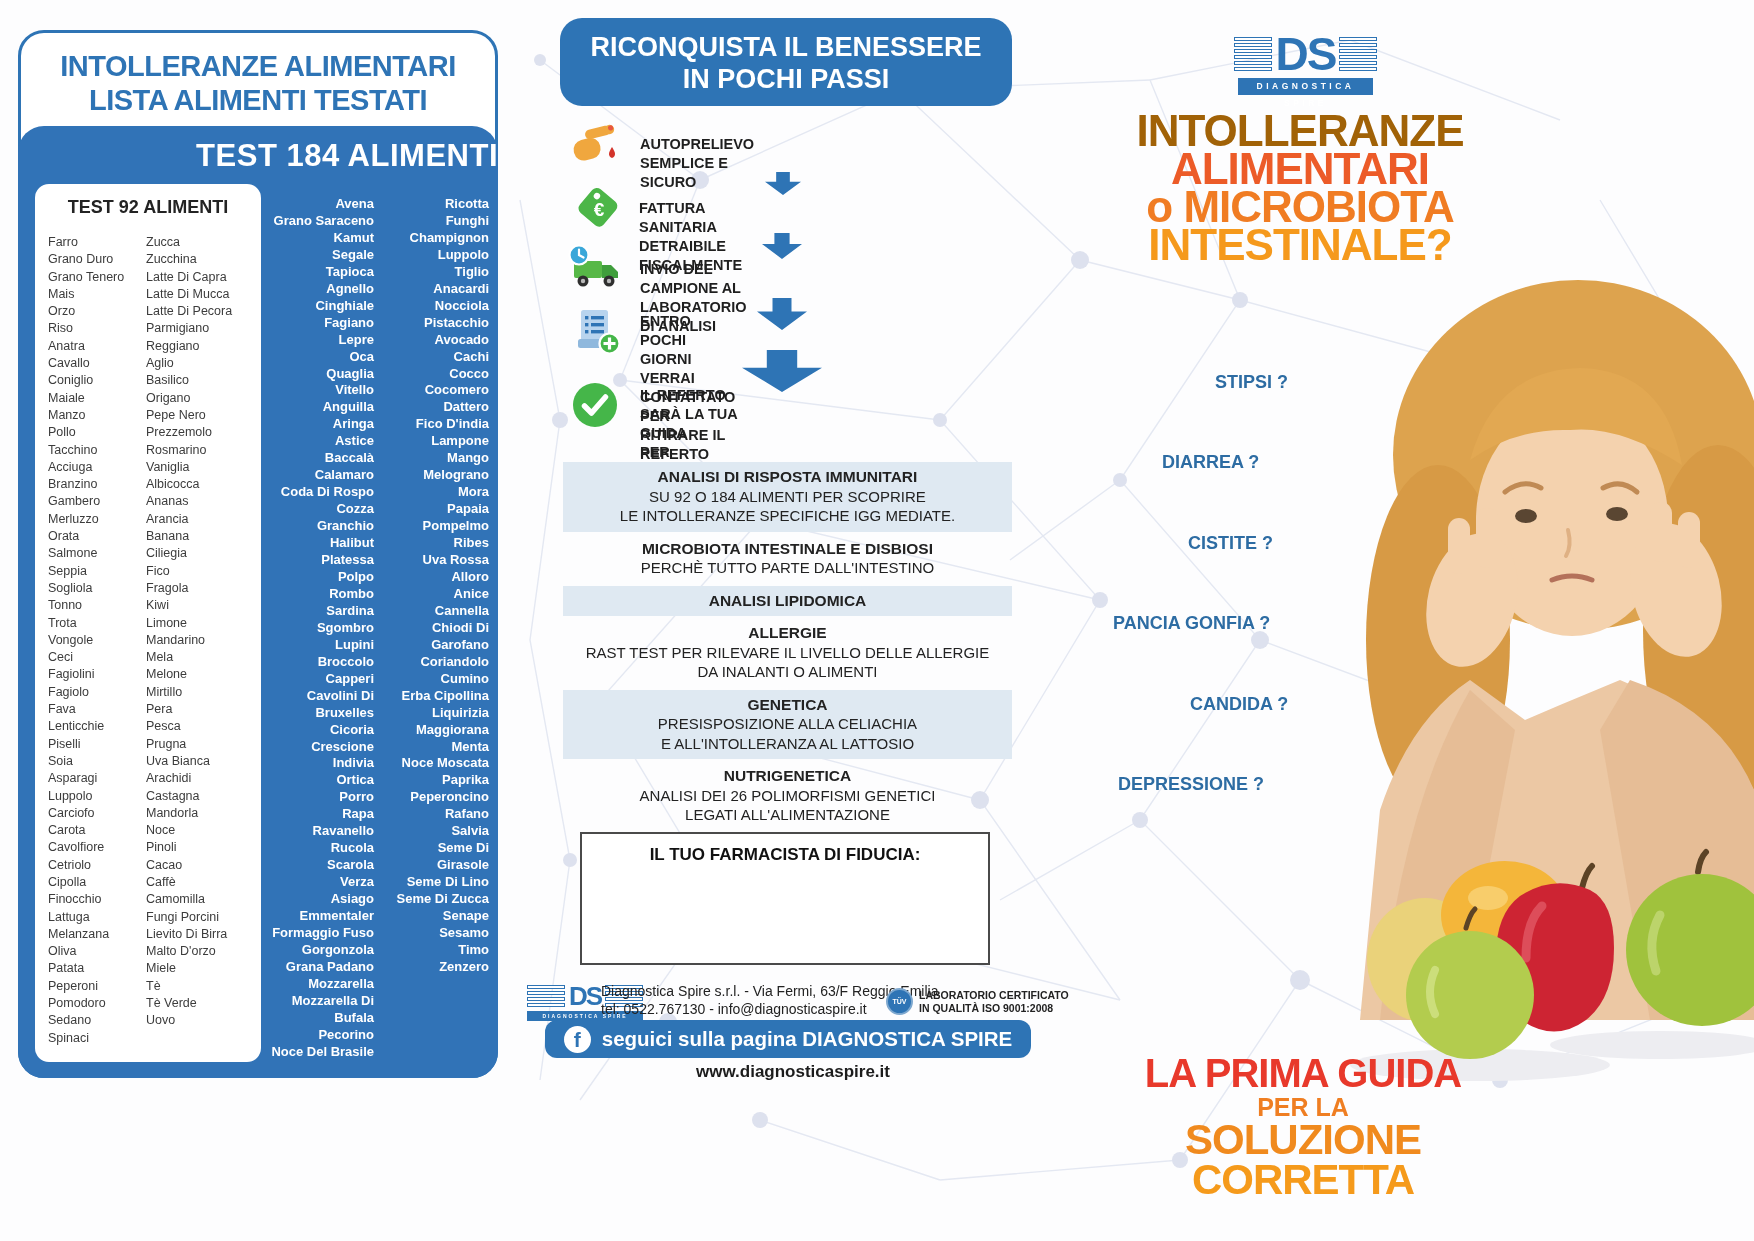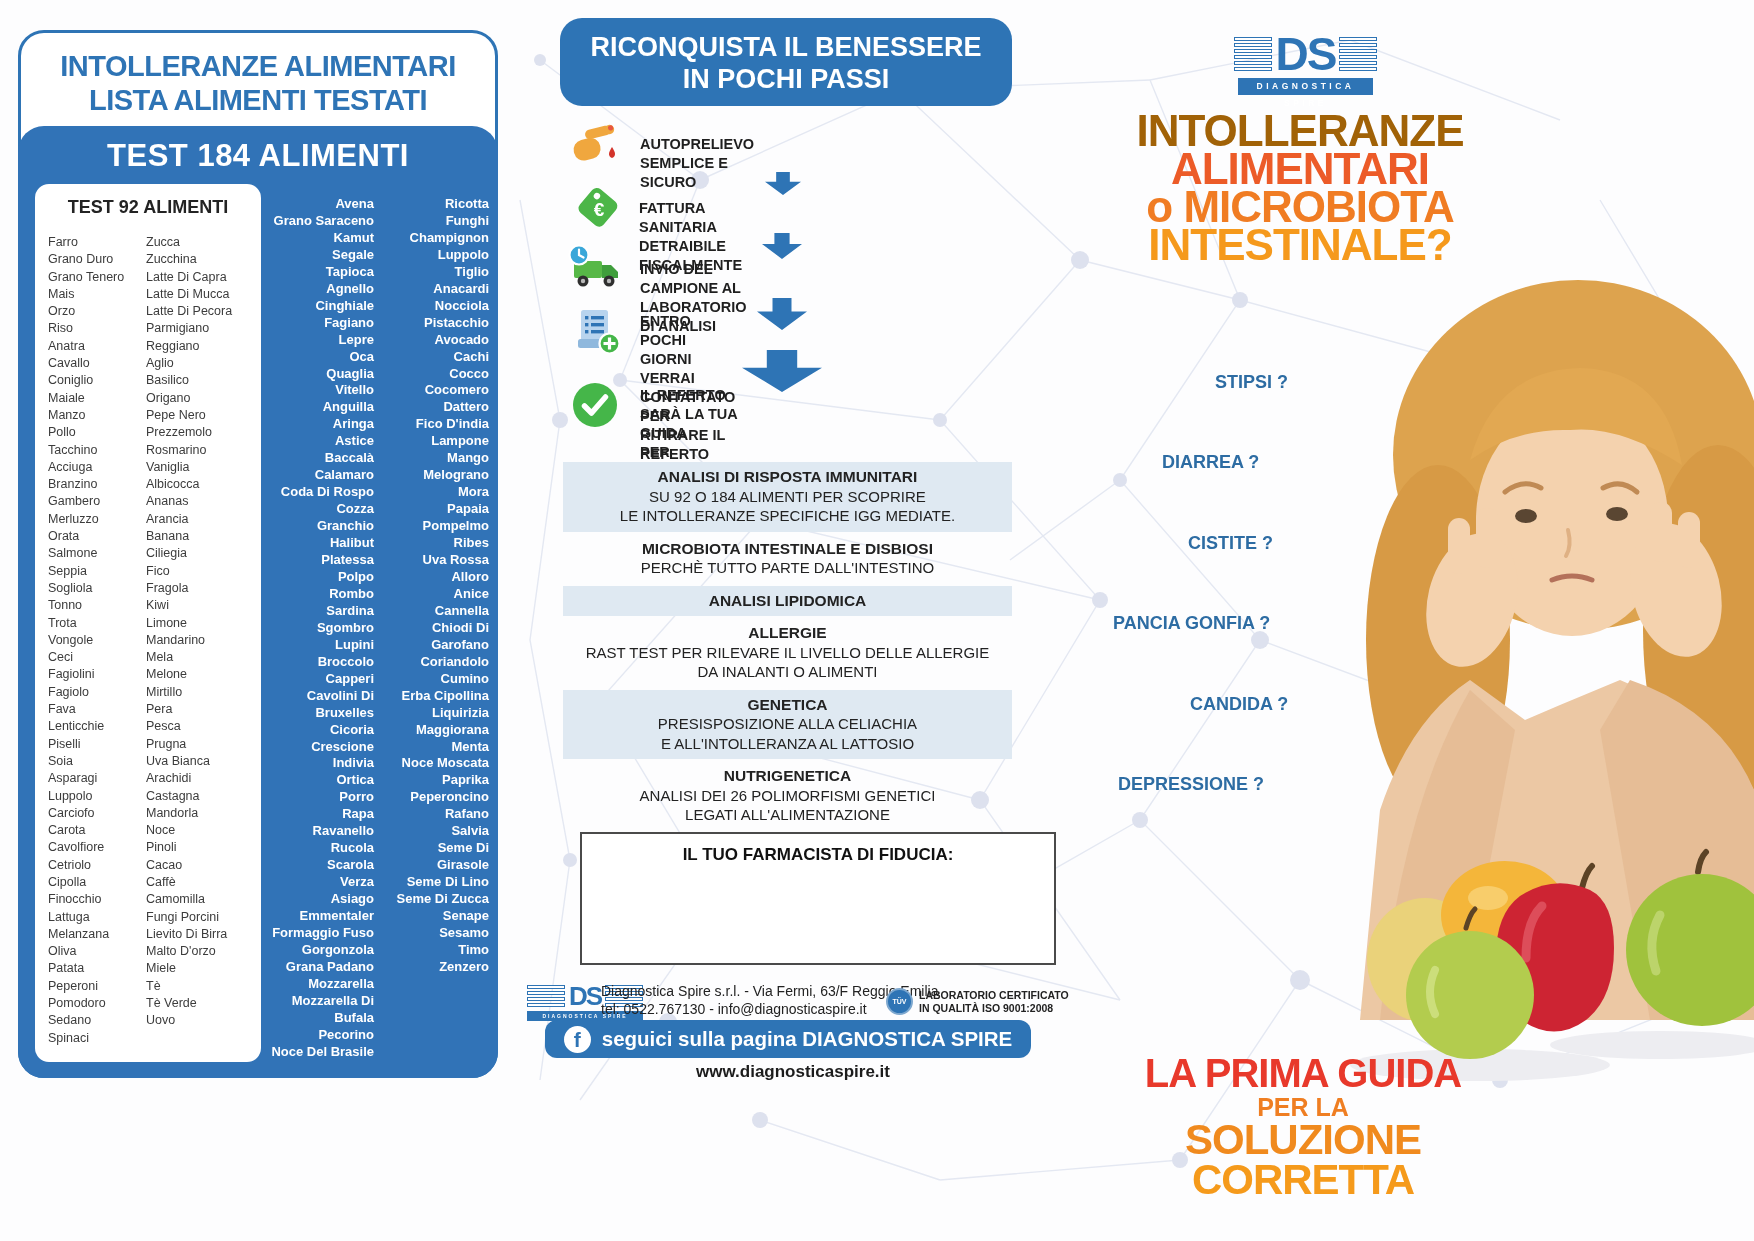--- a/index.html
+++ b/index.html
@@ -9,21 +9,21 @@
   .net { position:absolute; inset:0; z-index:0; }
   .preline { white-space:pre-line; }
 
   
   .left-card { position:absolute; left:18px; top:30px; width:480px; height:1048px;
     background:#ffffff; border:3px solid #2e74b5; border-radius:26px; z-index:2; }
   .left-head { padding-top:16px; text-align:center; color:#2e74b5; font-weight:bold;
     font-size:29px; line-height:34px; letter-spacing:-0.5px; }
   .left-blue { position:absolute; left:18px; top:126px; width:480px; height:952px;
     background:#3173b7; border-radius:26px; z-index:3; }
-  .t184 { position:absolute; top:12px; width:100%; text-align:center; color:#fff;
+  .t184 { position:absolute; top:12px; width:100%; text-align:right; color:#fff;
     font-size:31px; font-weight:bold; letter-spacing:0.5px; }
   .box92 { position:absolute; left:17px; top:58px; width:226px; height:878px;
     background:#fff; border-radius:14px; }
   .t92 { margin-top:13px; text-align:center; font-size:18px; font-weight:bold; color:#232323; }
   .col .li { white-space:nowrap; }
   .c1 { position:absolute; left:13px; top:50px; font-size:12.5px; line-height:17.3px; color:#3c3c3c; }
   .c2 { position:absolute; left:111px; top:50px; font-size:12.5px; line-height:17.3px; color:#3c3c3c; }
   .c3 { position:absolute; top:70px; right:124px; text-align:right; color:#fff;
     font-size:13px; font-weight:bold; line-height:16.95px; }
   .c4 { position:absolute; top:70px; right:9px; text-align:right; color:#fff;
@@ -35,21 +35,21 @@
     font-weight:bold; font-size:27px; line-height:32px; padding-top:13px; z-index:2; }
   .step { position:absolute; z-index:2; display:flex; align-items:center; }
   .sicon { flex:0 0 auto; }
   .stext { position:absolute; z-index:2; font-size:14.5px; font-weight:bold; color:#1f1f1f; line-height:19px; }
   .arr { position:absolute; z-index:2; background:#2e74b5;
     clip-path:polygon(31% 0, 69% 0, 69% 42%, 100% 42%, 50% 100%, 0 42%, 31% 42%); }
   .services { position:absolute; left:563px; top:462px; width:449px; z-index:2; }
   .svc { text-align:center; color:#222; font-size:15px; line-height:19.5px; padding:5px 6px 6px; margin-bottom:2px; }
   .svc .t { font-weight:bold; font-size:15.5px; }
   .svc.hl { background:#dfe9f2; }
-  .pharm { position:absolute; left:580px; top:832px; width:476px; height:133px;
+  .pharm { position:absolute; left:580px; top:832px; width:410px; height:133px;
     background:#fff; border:2px solid #4a4a4a; z-index:2; }
   .pharm .t { text-align:center; font-weight:bold; font-size:17px; color:#111; margin-top:11px; }
   .ftext { position:absolute; left:601px; top:983px; font-size:14px; line-height:17.5px; color:#222; z-index:2; }
   .cert { position:absolute; left:886px; top:988px; display:flex; gap:6px; align-items:flex-end; z-index:2; }
   .cert .ic { width:27px; height:27px; border-radius:50%; background:#2e74b5; border:2px solid #7ea8cf;
     color:#fff; font-size:7px; font-weight:bold; display:flex; align-items:center; justify-content:center; }
   .cert .tx { font-size:10.5px; font-weight:bold; color:#222; line-height:13px; }
   .fbbar { position:absolute; left:545px; top:1020px; width:486px; height:38px; background:#2e74b5;
     border-radius:12px; display:flex; align-items:center; justify-content:center; gap:11px; z-index:2; }
   .fb-ic { width:27px; height:27px; border-radius:50%; background:#fff; color:#2e74b5;

